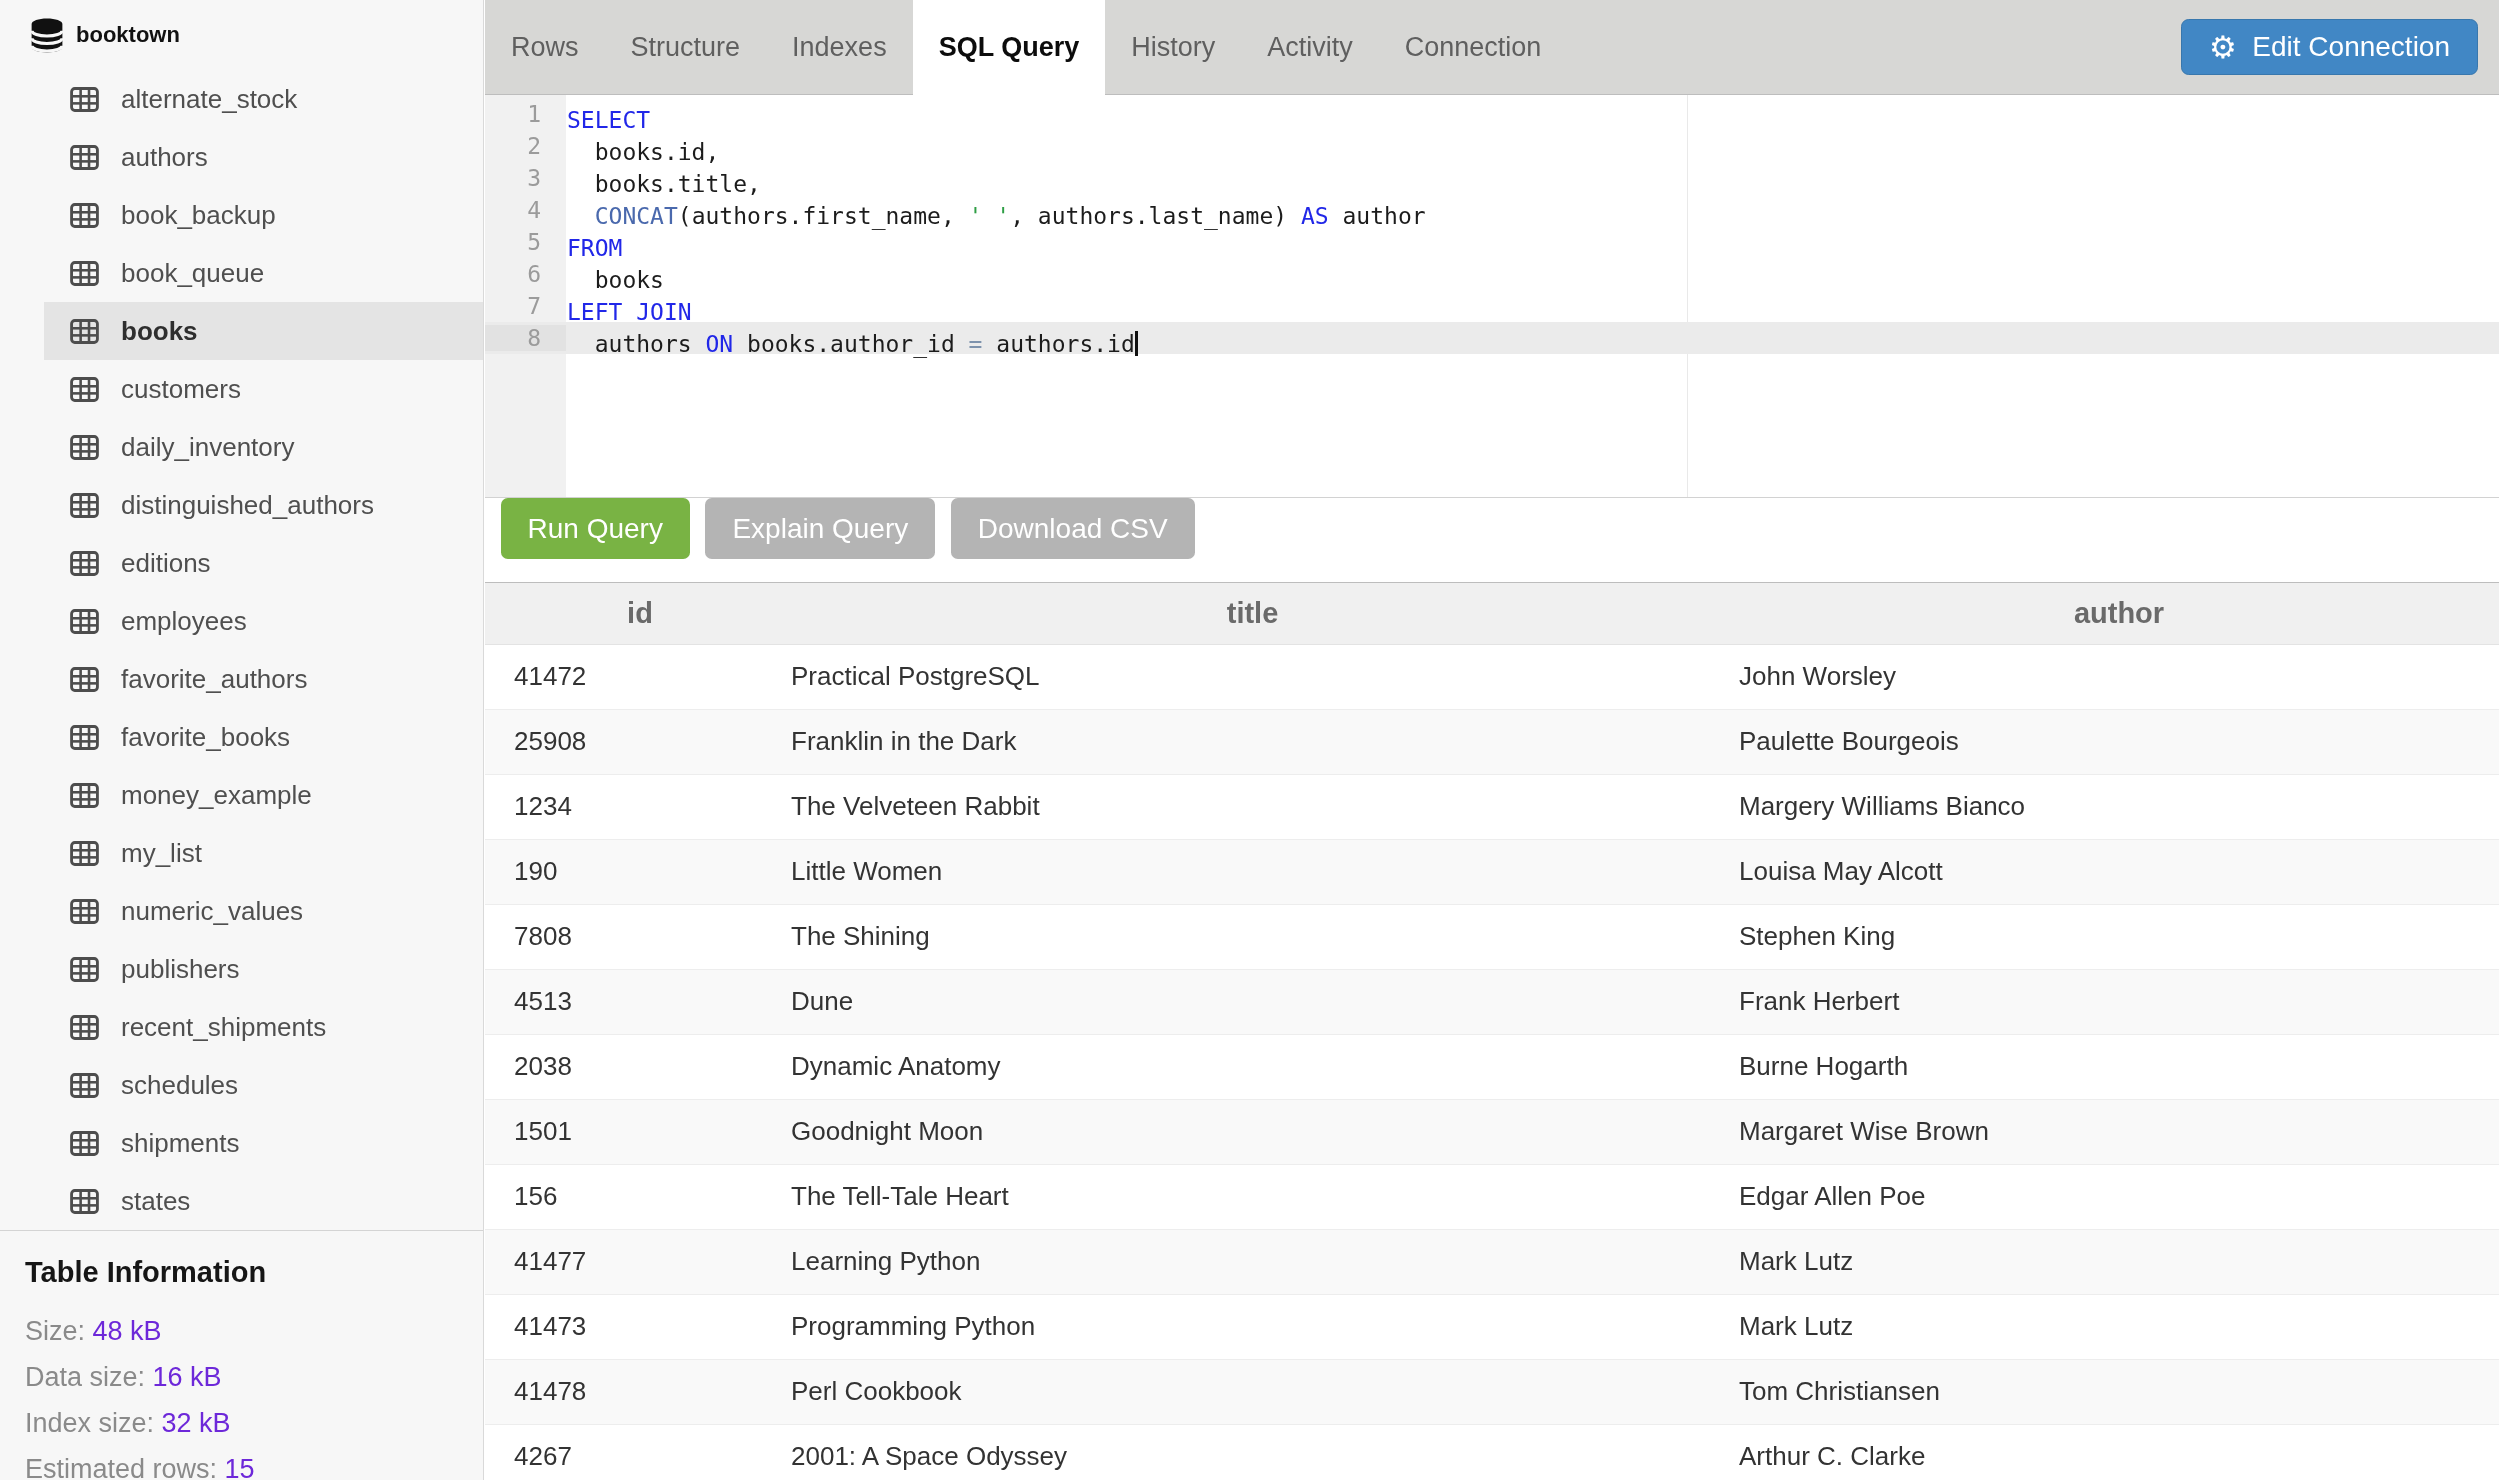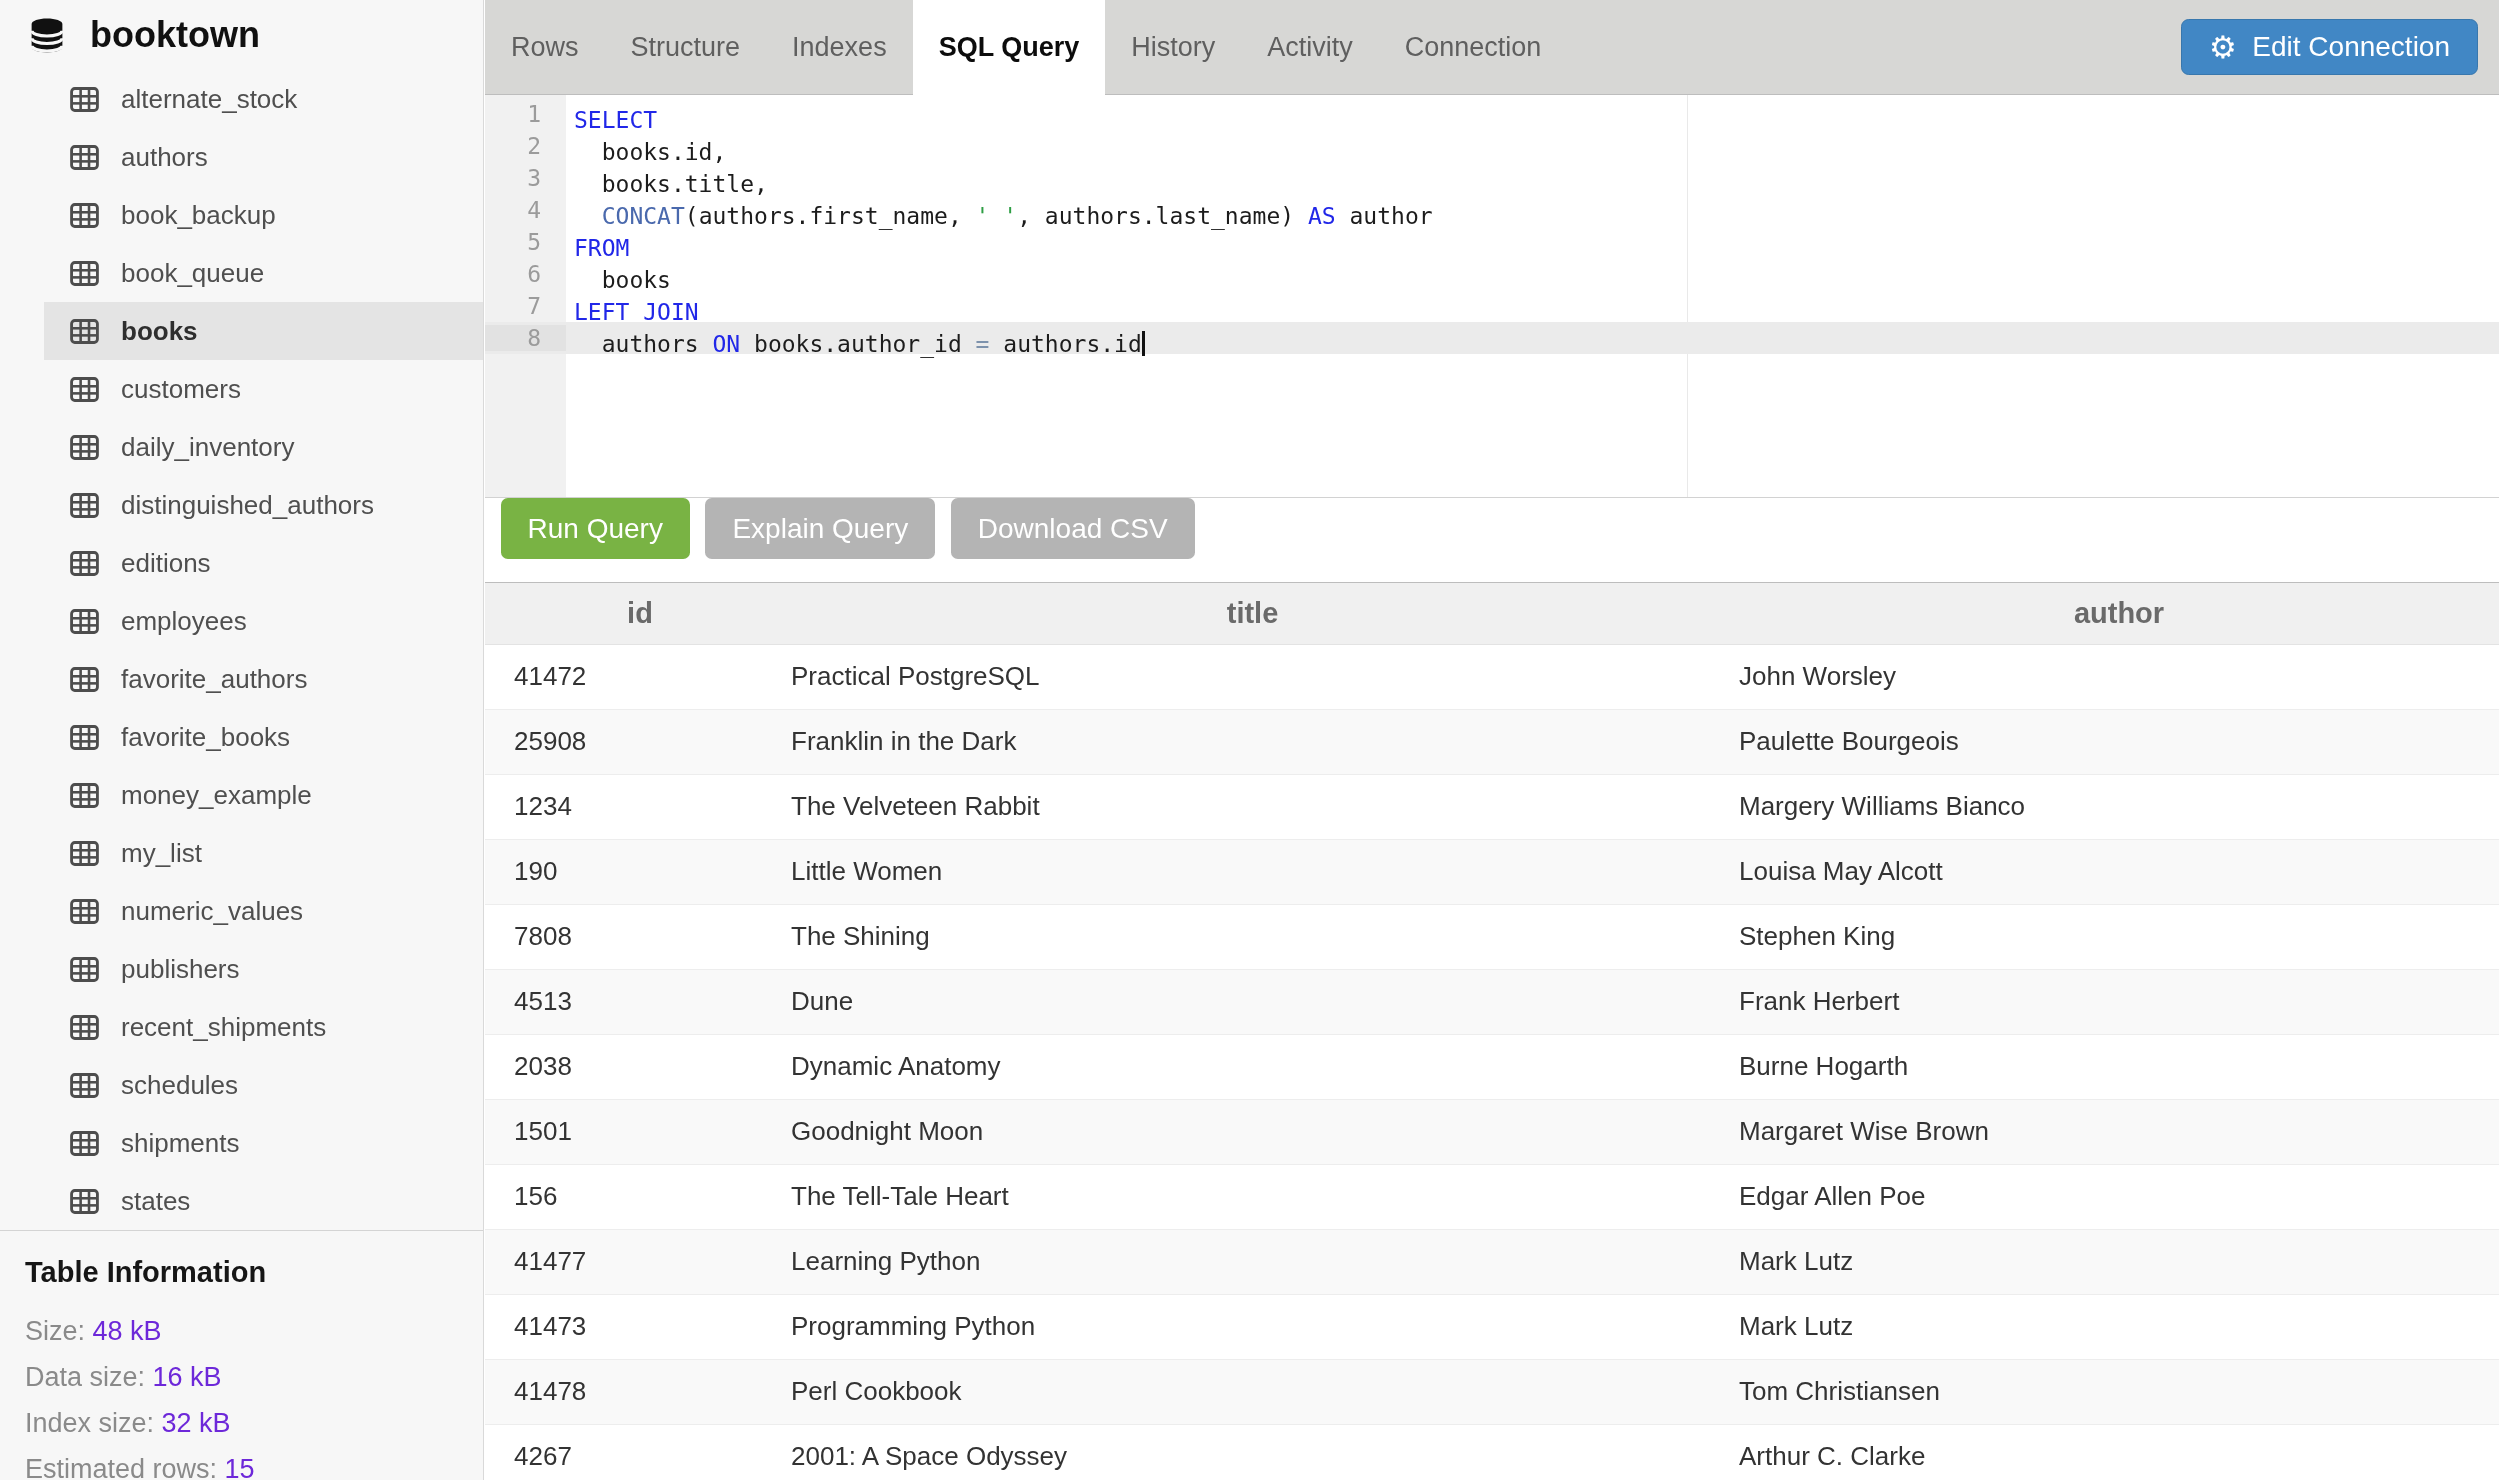--- a/index.html
+++ b/index.html
@@ -4,21 +4,21 @@
 <style>
   * { margin:0; padding:0; box-sizing:border-box; }
   html,body { width:2500px; height:1480px; overflow:hidden; background:#fff;
               font-family:"Liberation Sans", sans-serif; }
 
   
   .sidebar { position:absolute; left:0; top:0; width:484px; height:1480px;
              background:#f7f7f7; border-right:1px solid #d9d9d9; }
   .db-header { height:70px; display:flex; align-items:center; padding-left:25px; }
   .db-header svg { width:44px; height:41px; flex:0 0 auto; }
-  .db-name { font-size:36px; font-weight:bold; color:#111; margin-left:21px; }
+  .db-name { font-size:22px; font-weight:bold; color:#111; margin-left:7px; }
   .table-list { list-style:none;padding-left:44px; }
   .table-item { height:58px; display:flex; align-items:center; padding-left:25px;
                 cursor:default; }
   .table-item svg { width:31px; height:31px; flex:0 0 auto; stroke:#4d4d4d; }
   .table-item .lbl { font-size:26px; color:#4f4f4f; margin-left:21px;
                      white-space:nowrap; }
   .table-item.selected { background:#e4e4e4; }
   .table-item.selected .lbl { color:#2e2e2e; font-weight:bold; }
   .table-info { border-top:1px solid #d4d4d4; padding:25px 0 0 25px; }
   .table-info h3 { font-size:29px; font-weight:bold; color:#161616; margin-bottom:19.3px; }
@@ -49,21 +49,21 @@
                background:#f1f1f1; }
   .ruler { position:absolute; left:1202px; top:0; bottom:0; width:1px;
            background:#e9e9e9; z-index:1; }
   .code-lines { position:relative; padding-top:2.9px;
                 font-family:"DejaVu Sans Mono", monospace; font-size:23px; }
   .code-line { position:relative; height:32px; display:flex; align-items:center; }
   .code-line.active { background:#ebebeb; z-index:2; }
   .gutter-cell { width:81px; flex:0 0 auto; text-align:right; padding-right:25px;
                  color:#9b9b9b; }
   .code-line.active .gutter-cell { background:#e2e2e2; }
-  .code-text { padding-left:8px; white-space:pre; color:#1c1c1c;margin-top:13px; }
+  .code-text { padding-left:1px; white-space:pre; color:#1c1c1c;margin-top:13px; }
   .tok { white-space:pre; }
   .tok.kw  { color:#2127e8; }
   .tok.fn  { color:#4a69ad; }
   .tok.str { color:#2e9e44; }
   .tok.op  { color:#7d92ac; }
   .tok.pl  { color:#1c1c1c; }
   .cursor { display:inline-block; width:2.9px; height:25px; background:#111;
             vertical-align:-3.9px; }
 
   

